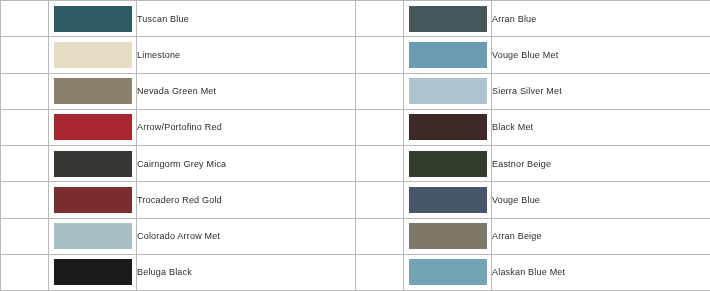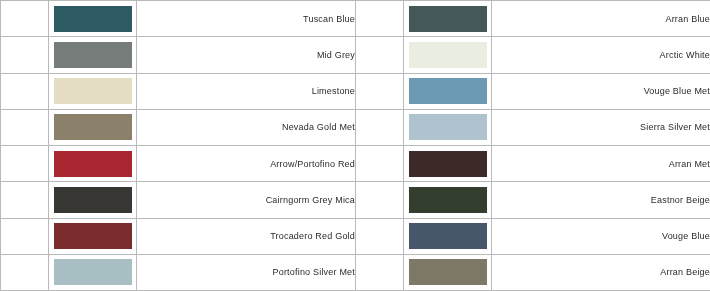--- a/index.html
+++ b/index.html
@@ -33,21 +33,21 @@
   .chip-cell {
     padding: 0;
   }
   .chip {
     display: block;
     width: 78px;
     height: 26px;
     margin: 0 auto;
   }
   .name-cell {
-    text-align: right;
+    text-align: left;
     font-size: 9px;
     color: #2b2b2b;
     letter-spacing: 0.2px;
     line-height: 12px;
     white-space: nowrap;
   }
   .pad-cell { background: #ffffff; }
 </style>
 </head>
 <body>
@@ -70,64 +70,52 @@
         <td class="name-cell">Tuscan Blue</td>
         <td class="pad-cell"></td>
         <td class="chip-cell">
           <span class="chip" style="background-color: rgb(70, 87, 90);"></span>
         </td>
         <td class="name-cell">Arran Blue</td>
       </tr>
       <tr>
         <td class="pad-cell"></td>
         <td class="chip-cell">
-          <span class="chip" style="background-color: rgb(117, 124, 121);"></span>
-        </td>
-        <td class="name-cell">Mid Grey</td>
-        <td class="pad-cell"></td>
-        <td class="chip-cell">
-          <span class="chip" style="background-color: rgb(234, 238, 224);"></span>
-        </td>
-        <td class="name-cell">Arctic White</td>
-      </tr>
-      <tr>
-        <td class="pad-cell"></td>
-        <td class="chip-cell">
           <span class="chip" style="background-color: rgb(228, 220, 195);"></span>
         </td>
         <td class="name-cell">Limestone</td>
         <td class="pad-cell"></td>
         <td class="chip-cell">
           <span class="chip" style="background-color: rgb(109, 154, 179);"></span>
         </td>
         <td class="name-cell">Vouge Blue Met</td>
       </tr>
       <tr>
         <td class="pad-cell"></td>
         <td class="chip-cell">
           <span class="chip" style="background-color: rgb(139, 128, 106);"></span>
         </td>
-        <td class="name-cell">Nevada Gold Met</td>
+        <td class="name-cell">Nevada Green Met</td>
         <td class="pad-cell"></td>
         <td class="chip-cell">
           <span class="chip" style="background-color: rgb(174, 195, 206);"></span>
         </td>
         <td class="name-cell">Sierra Silver Met</td>
       </tr>
       <tr>
         <td class="pad-cell"></td>
         <td class="chip-cell">
           <span class="chip" style="background-color: rgb(168, 38, 48);"></span>
         </td>
         <td class="name-cell">Arrow/Portofino Red</td>
         <td class="pad-cell"></td>
         <td class="chip-cell">
           <span class="chip" style="background-color: rgb(61, 42, 40);"></span>
         </td>
-        <td class="name-cell">Arran Met</td>
+        <td class="name-cell">Black Met</td>
       </tr>
       <tr>
         <td class="pad-cell"></td>
         <td class="chip-cell">
           <span class="chip" style="background-color: rgb(56, 55, 51);"></span>
         </td>
         <td class="name-cell">Cairngorm Grey Mica</td>
         <td class="pad-cell"></td>
         <td class="chip-cell">
           <span class="chip" style="background-color: rgb(51, 62, 46);"></span>
@@ -144,21 +132,33 @@
         <td class="chip-cell">
           <span class="chip" style="background-color: rgb(71, 86, 106);"></span>
         </td>
         <td class="name-cell">Vouge Blue</td>
       </tr>
       <tr>
         <td class="pad-cell"></td>
         <td class="chip-cell">
           <span class="chip" style="background-color: rgb(168, 191, 195);"></span>
         </td>
-        <td class="name-cell">Portofino Silver Met</td>
+        <td class="name-cell">Colorado Arrow Met</td>
         <td class="pad-cell"></td>
         <td class="chip-cell">
           <span class="chip" style="background-color: rgb(125, 120, 104);"></span>
         </td>
         <td class="name-cell">Arran Beige</td>
       </tr>
+      <tr>
+        <td class="pad-cell"></td>
+        <td class="chip-cell">
+          <span class="chip" style="background-color: rgb(26, 26, 26);"></span>
+        </td>
+        <td class="name-cell">Beluga Black</td>
+        <td class="pad-cell"></td>
+        <td class="chip-cell">
+          <span class="chip" style="background-color: rgb(116, 163, 181);"></span>
+        </td>
+        <td class="name-cell">Alaskan Blue Met</td>
+      </tr>
     </tbody>
 </table>
 
 </body></html>

